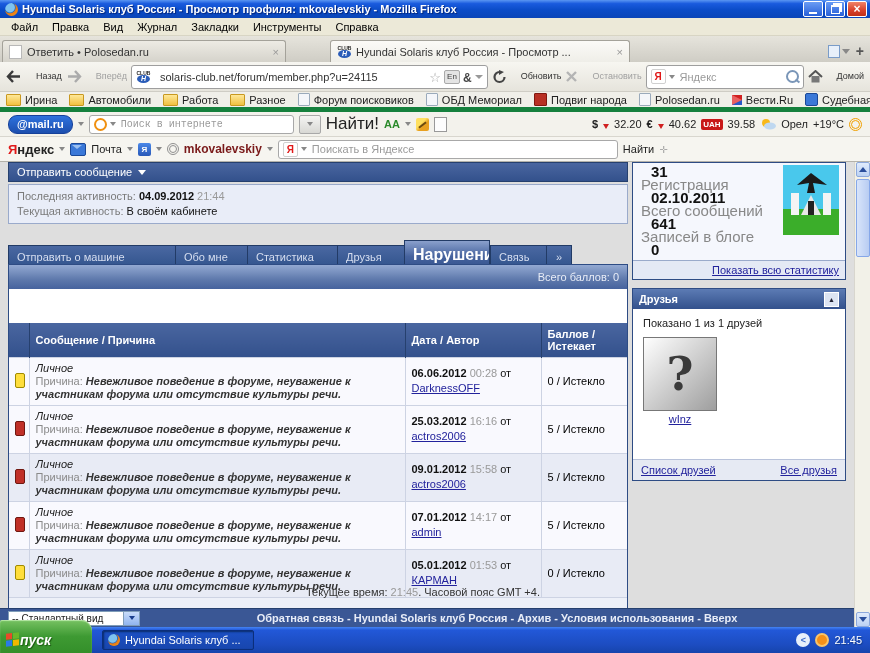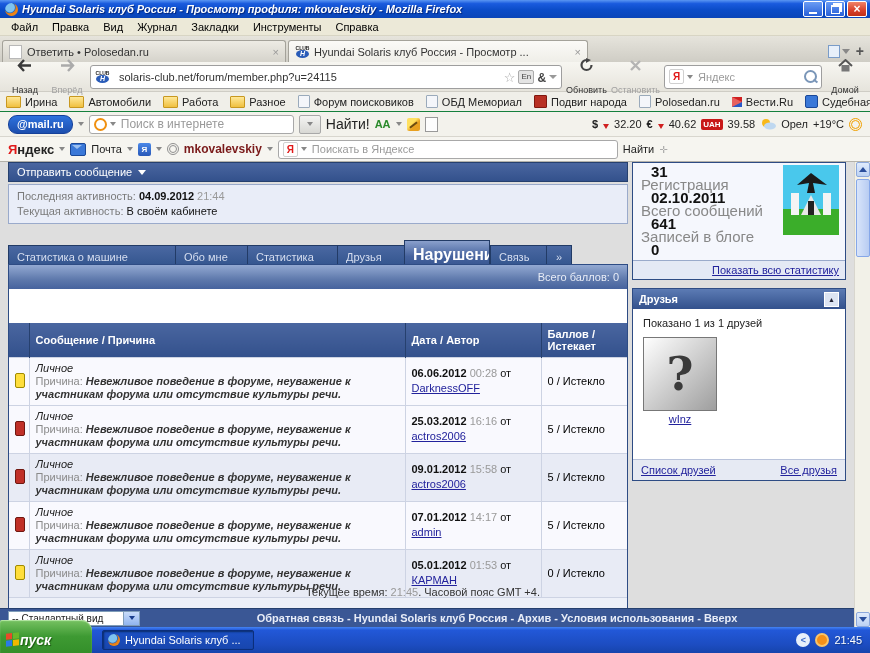--- a/index.html
+++ b/index.html
@@ -1,80 +1,80 @@
 <!DOCTYPE html>
 <html><head>
 <meta charset="utf-8">
 <style>
   html,body{margin:0;padding:0;background:#000;}
   .screen{position:relative;width:870px;height:653px;overflow:hidden;font-family:"Liberation Sans","DejaVu Sans",sans-serif;background:#DEDEDE;}
   
   .titlebar{height:18px;background:linear-gradient(180deg,#5A96F2 0%,#1A5BDE 20%,#0B4CC8 55%,#0A45B8 100%);display:flex;align-items:center;padding:0 3px;}
   .fficon{width:13px;height:13px;border-radius:50%;background:radial-gradient(circle at 38% 35%,#7EC3F0 0 38%,#2A6CB8 46%,#E87A14 52%,#F4A21C 100%);margin:0 4px 0 2px;flex:none;}
-  .wtitle{color:#fff;font-size:11px;font-weight:bold;text-shadow:1px 1px 1px #00237A;white-space:nowrap;overflow:hidden;flex:1;font-style:italic;}
+  .wtitle{color:#fff;font-size:11px;font-weight:bold;text-shadow:1px 1px 1px #00237A;white-space:nowrap;overflow:hidden;flex:1;}
   .wbtns{display:flex;gap:2px;}
   .wb{width:18px;height:14px;border-radius:2px;border:1px solid #fff;display:flex;align-items:center;justify-content:center;font-size:10px;color:#fff;font-weight:bold;line-height:1;}
   .wb-min,.wb-max{background:linear-gradient(180deg,#6A9CF4,#2860D8);}
   .wb-min::before{content:"";width:8px;border-bottom:2px solid #fff;margin-top:7px;}
   .wb-max::before{content:"";width:7px;height:6px;border:1px solid #fff;border-top-width:2px;box-shadow:2px -2px 0 -0px #fff;}
   .wb-close{background:linear-gradient(180deg,#F08368,#D8402A 60%,#C03018);}
   .wb-close::before{content:"×";font-size:12px;}
   
   .menubar{height:18px;background:#ECE9D8;display:flex;align-items:center;padding-left:4px;border-bottom:1px solid #D8D5C4;box-sizing:border-box;}
   .menu-item{font-size:11px;color:#000;padding:0 7px;}
   
   .tabstrip{height:26px;background:linear-gradient(180deg,#E6E4DC,#CFCDC5);display:flex;align-items:flex-end;padding-left:2px;box-sizing:border-box;}
   .btab{height:22px;border:1px solid #A4A29A;border-bottom:none;border-radius:3px 3px 0 0;display:flex;align-items:center;padding:0 6px;font-size:11px;color:#333;box-sizing:border-box;margin-right:2px;}
   .btab.inactive{width:284px;background:linear-gradient(180deg,#EDEBE4,#D5D3CB);}
-  .btab.active{width:300px;background:linear-gradient(180deg,#FBFAF7,#EFEEE8);}
+  .btab.active{width:300px;background:linear-gradient(180deg,#FBFAF7,#EFEEE8);margin-left:42px;}
   .btab .tlabel{flex:1;white-space:nowrap;overflow:hidden;}
   .btab .tclose{color:#999;font-size:11px;margin-left:4px;}
   .doc-favicon{width:11px;height:12px;background:#fff;border:1px solid #B8B8B8;margin-right:5px;flex:none;}
   .club-favicon{width:15px;height:15px;margin-right:4px;flex:none;display:flex;flex-direction:column;align-items:center;justify-content:center;}
   .club-favicon .ctxt{font-size:5px;font-weight:bold;color:#222;line-height:4px;}
   .club-favicon .coval{width:13px;height:8px;border-radius:50%;background:#2A5CB8;color:#fff;font-size:7px;font-style:italic;font-weight:bold;display:flex;align-items:center;justify-content:center;line-height:1;}
   .tabstrip-right{margin-left:auto;display:flex;align-items:center;padding:0 6px 4px 0;gap:6px;}
   .tlist-btn{display:flex;align-items:center;gap:2px;}
   .tlist-btn .pg{width:10px;height:11px;background:#E8F0FA;border:1px solid #7A9CC8;}
   .tlist-btn .car{width:0;height:0;border-left:4px solid transparent;border-right:4px solid transparent;border-top:5px solid #888;}
   .newtab-btn{font-size:14px;color:#555;font-weight:bold;line-height:1;}
   
   .navbar{height:30px;background:linear-gradient(180deg,#F7F6F1,#E6E4DC);display:flex;align-items:center;padding:0 6px;gap:4px;border-bottom:1px solid #CFCDC5;box-sizing:border-box;}
-  .navbtn{display:flex;flex-direction:column;align-items:center;justify-content:center;min-width:38px;gap:14px;}
+  .navbtn{display:flex;flex-direction:row;align-items:center;justify-content:center;min-width:38px;gap:14px;}
   .navbtn .nlabel{font-size:9px;color:#333;line-height:9px;white-space:nowrap;}
   .navbtn.disabled .nlabel{color:#A0A0A0;}
   .urlbar{flex:1;height:22px;background:#fff;border:1px solid #9E9E9E;border-radius:3px;display:flex;align-items:center;padding:0 4px;gap:3px;}
   .urlbar input{flex:1;border:none;outline:none;font-size:11px;color:#333;font-family:"Liberation Sans","DejaVu Sans",sans-serif;background:transparent;}
   .star-ico::before{content:"☆";color:#A8A8A8;font-size:13px;}
   .amp-ico::before{content:"&";color:#444;font-size:12px;font-weight:bold;}
   .clip-ico{width:14px;height:12px;background:#E4E4E4;border:1px solid #AAA;border-radius:2px;font-size:8px;color:#444;display:flex;align-items:center;justify-content:center;}
   .clip-ico::before{content:"En";}
   .dd-car{width:0;height:0;border-left:4px solid transparent;border-right:4px solid transparent;border-top:4px solid #999;}
   .searchbox{width:148px;height:22px;background:#fff;border:1px solid #9E9E9E;border-radius:3px;display:flex;align-items:center;padding:0 4px;gap:3px;}
   .searchbox input{flex:1;width:60px;border:none;outline:none;font-size:11px;background:transparent;font-family:"Liberation Sans","DejaVu Sans",sans-serif;}
   .ya-chip{width:13px;height:13px;background:#fff;border:1px solid #D0D0D0;border-radius:2px;color:#E01818;font-weight:bold;font-size:10px;display:flex;align-items:center;justify-content:center;}
   .ya-chip::before{content:"Я";}
   input::placeholder{color:#9A9A9A;}
   
-  .bookmarksbar{height:20px;background:#F0EFE9;border-bottom:1px solid #15803d;display:flex;align-items:center;padding:0 6px;box-sizing:border-box;overflow:hidden;}
+  .bookmarksbar{height:20px;background:#F0EFE9;border-bottom:5px solid #15803d;display:flex;align-items:center;padding:0 6px;box-sizing:border-box;overflow:hidden;}
   .bm{display:flex;align-items:center;gap:4px;font-size:11px;color:#222;margin-right:12px;white-space:nowrap;}
   .bm i{display:inline-block;flex:none;}
   .bm i.bm-folder{width:13px;height:10px;background:linear-gradient(180deg,#FFE898,#F0C040);border:1px solid #C89820;border-radius:1px;position:relative;}
   .bm i.bm-page{width:10px;height:11px;background:#F4F6FA;border:1px solid #9AAABB;border-radius:1px;}
   .bm i.bm-red{width:11px;height:11px;background:#B83024;border:1px solid #801810;border-radius:1px;}
   .bm i.bm-flag{width:0;height:0;border-top:5px solid #D02020;border-bottom:5px solid #2858C8;border-left:10px solid #E86060;}
   .bm i.bm-blue{width:11px;height:11px;background:#3A78D8;border:1px solid #1A4898;border-radius:2px;}
   
   .mailbar{height:25px;background:#F3F2EC;border-bottom:1px solid #D8D6CE;display:flex;align-items:center;padding:0 8px;gap:5px;box-sizing:border-box;}
   .mail-logo{height:17px;padding:0 8px;border-radius:9px;background:linear-gradient(180deg,#2E72DE,#1C4EAE);border:1px solid #15409A;color:#fff;font-weight:bold;font-size:11px;display:flex;align-items:center;}
   .mail-search{width:195px;height:17px;background:#fff;border:1px solid #A8A8A8;border-radius:3px;display:flex;align-items:center;padding:0 4px;gap:3px;}
-  .mail-search input{flex:1;width:80px;border:none;outline:none;font-size:12px;background:transparent;font-family:Liberation Sans, sans-serif;}
+  .mail-search input{flex:1;width:80px;border:none;outline:none;font-size:10px;background:transparent;font-family:Liberation Mono, monospace;}
   .mag-o{width:9px;height:9px;border:2px solid #F09010;border-radius:50%;position:relative;}
   .combo-dd{width:20px;height:17px;background:linear-gradient(180deg,#F4F4F2,#D8D8D4);border:1px solid #A8A8A8;border-radius:2px;display:flex;align-items:center;justify-content:center;}
-  .txtbtn{font-size:14px;color:#222;text-align:right;}
+  .txtbtn{font-size:17px;color:#222;text-align:right;}
   .fonts-ico{font-size:11px;font-weight:bold;color:#2A8A2A;}
   .pencil-ico{width:13px;height:13px;background:linear-gradient(135deg,#FFE060 40%,#E8A020 60%);border-radius:2px;position:relative;}
   .pencil-ico::before{content:"";position:absolute;left:2px;top:6px;width:9px;border-bottom:2px solid #6A4A10;transform:rotate(-38deg);}
   .doc-ico{width:11px;height:13px;background:#FDFDFD;border:1px solid #999;}
   .mail-right{margin-left:auto;display:flex;align-items:center;gap:5px;font-size:11px;color:#222;}
   .cur-sym{font-weight:bold;color:#222;}
   .dn-car{width:0;height:0;border-left:3px solid transparent;border-right:3px solid transparent;border-top:5px solid #D02020;margin-top:4px;}
   .uah-badge{background:#C81818;color:#fff;font-size:8px;font-weight:bold;border-radius:2px;padding:1px 2px;}
   .gear-ico{width:13px;height:13px;border-radius:50%;border:3px double #F0A000;box-sizing:border-box;}
   .gear-gray{width:12px;height:12px;border-radius:50%;border:3px double #909090;box-sizing:border-box;}
@@ -391,21 +391,21 @@
       <div class="activity">
         <div><span class="lab">Последняя активность:</span>
           <span class="bval">04.09.2012</span>
           <span class="gval">21:44</span></div>
         <div><span class="lab">Текущая активность:</span>
           <span class="kval">В своём кабинете</span></div>
       </div>
     </div>
 
     <div class="ptabs">
-      <div class="ptab w1">Статистика о машине</div>
+      <div class="ptab w1">Отправить о машине</div>
       <div class="ptab w2">Обо мне</div>
       <div class="ptab w3">Статистика</div>
       <div class="ptab w4">Друзья</div>
       <div class="ptab active">Нарушения</div>
       <div class="ptab w6">Связь</div>
       <div class="ptab w7">»</div>
     </div>
 
     <div class="panel">
       <div class="pointsbar">Всего баллов: 0</div>

